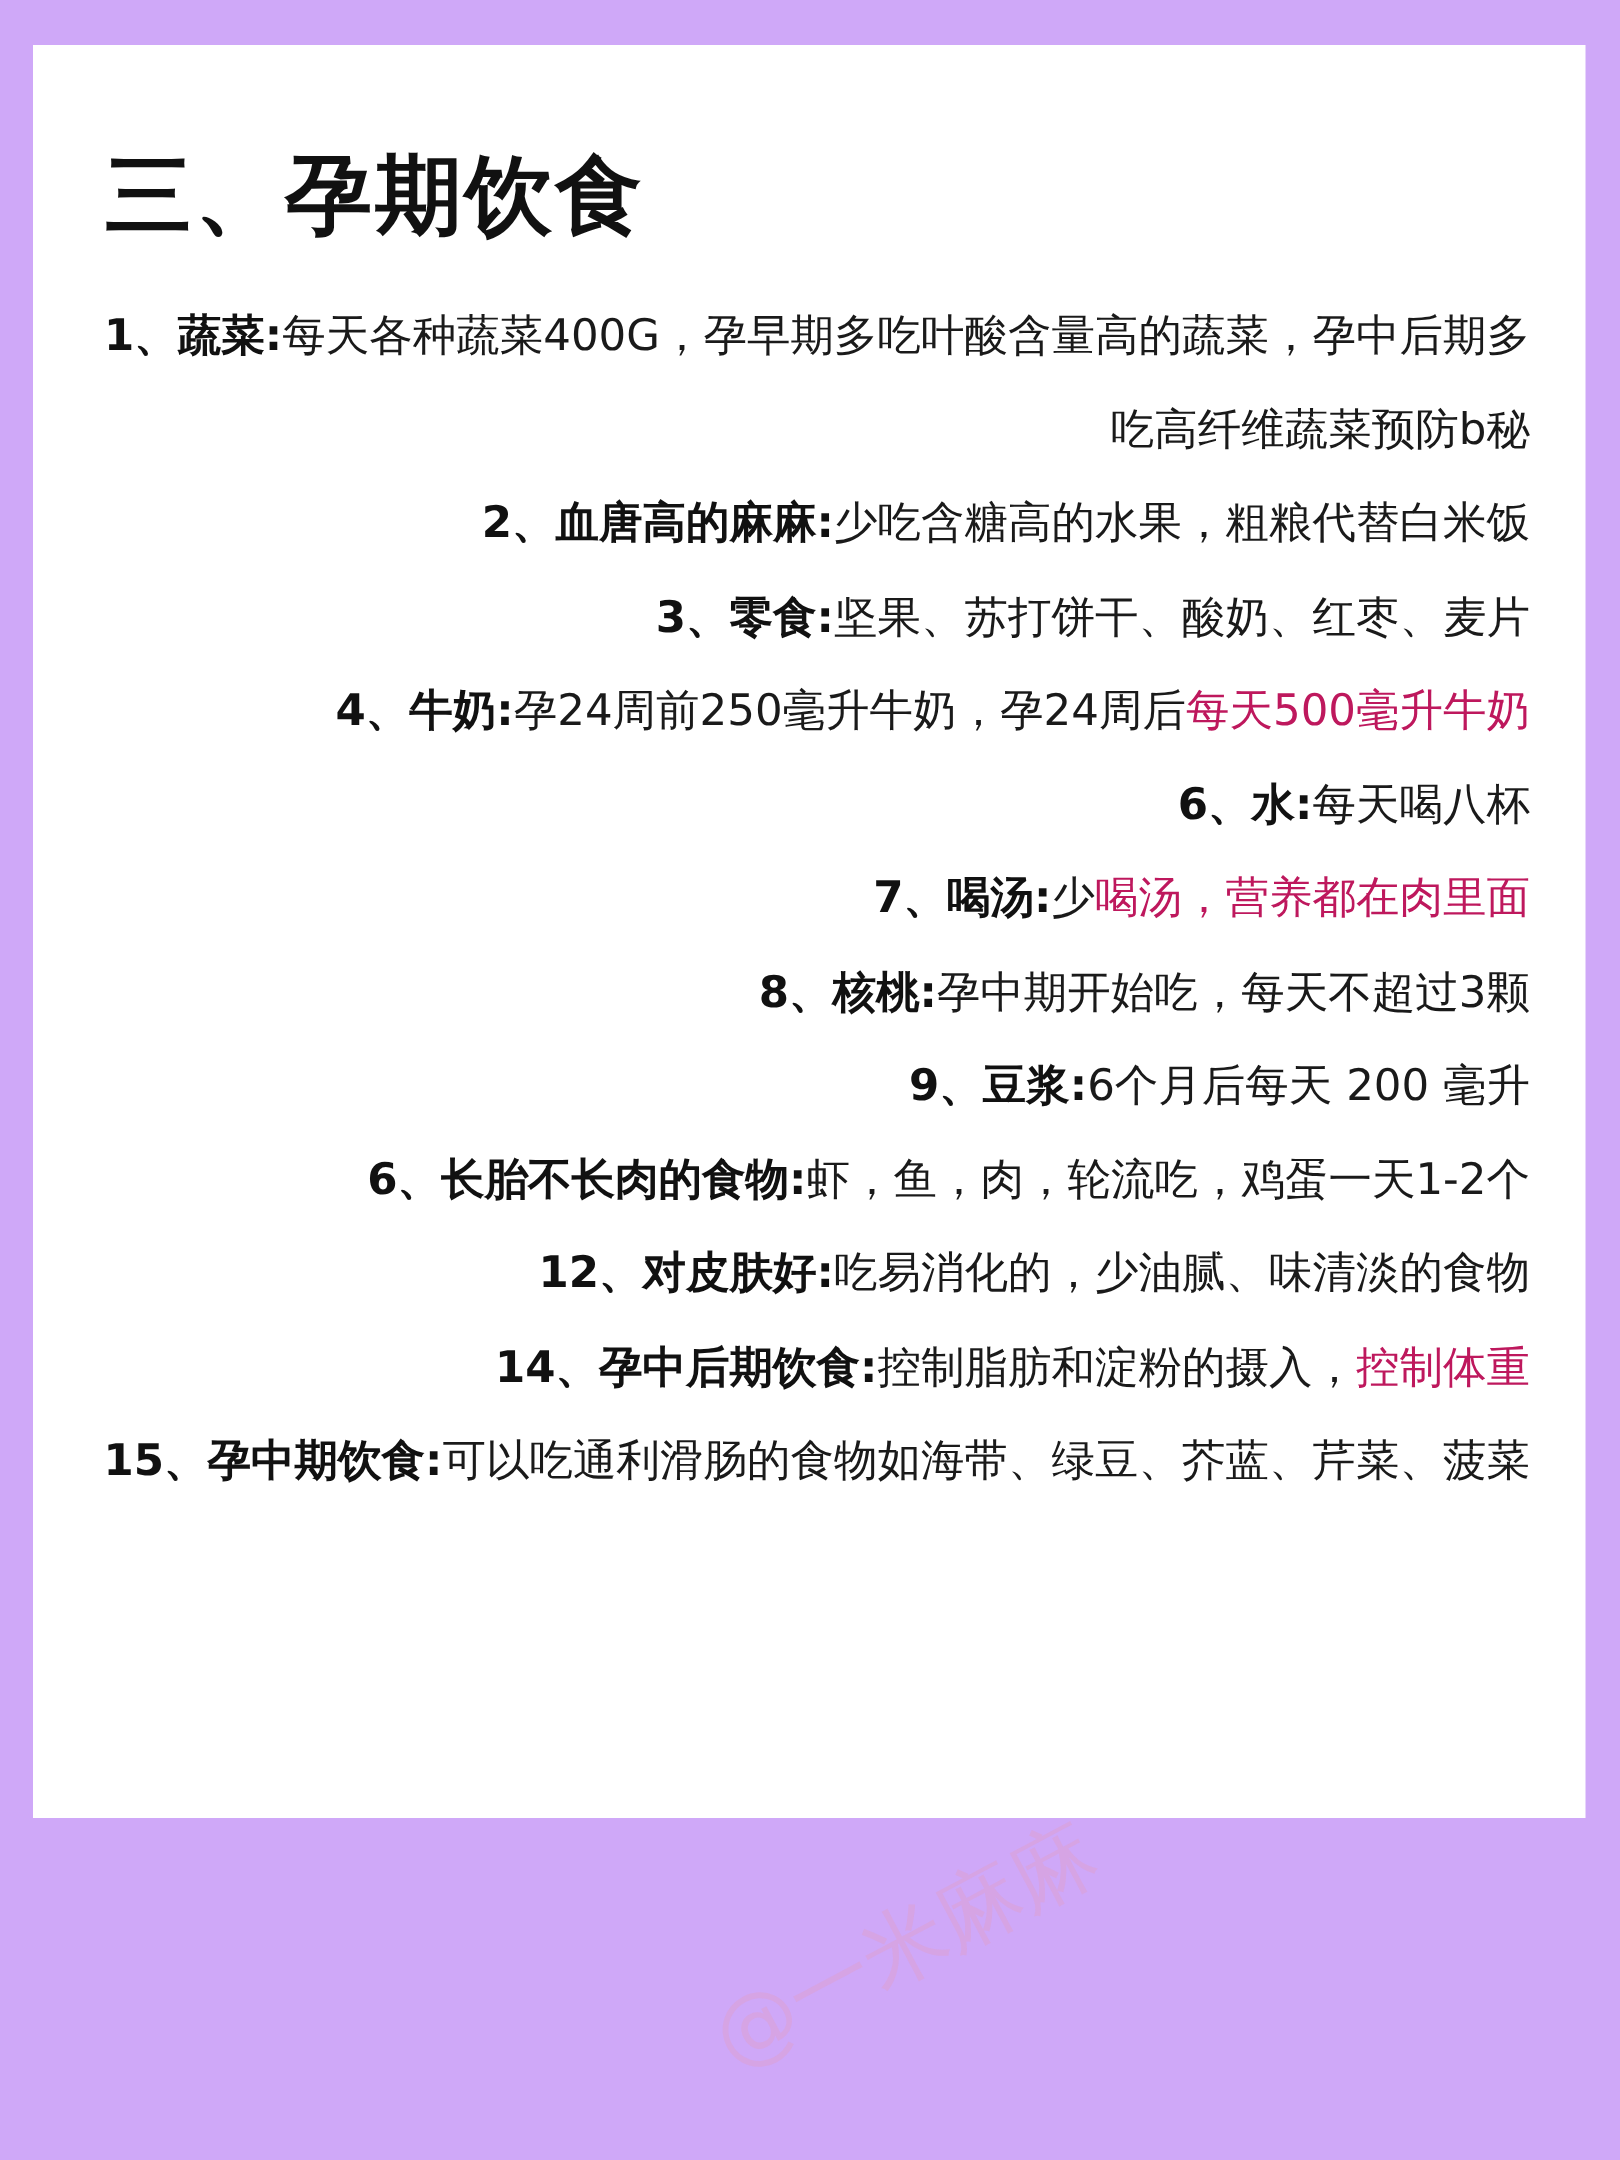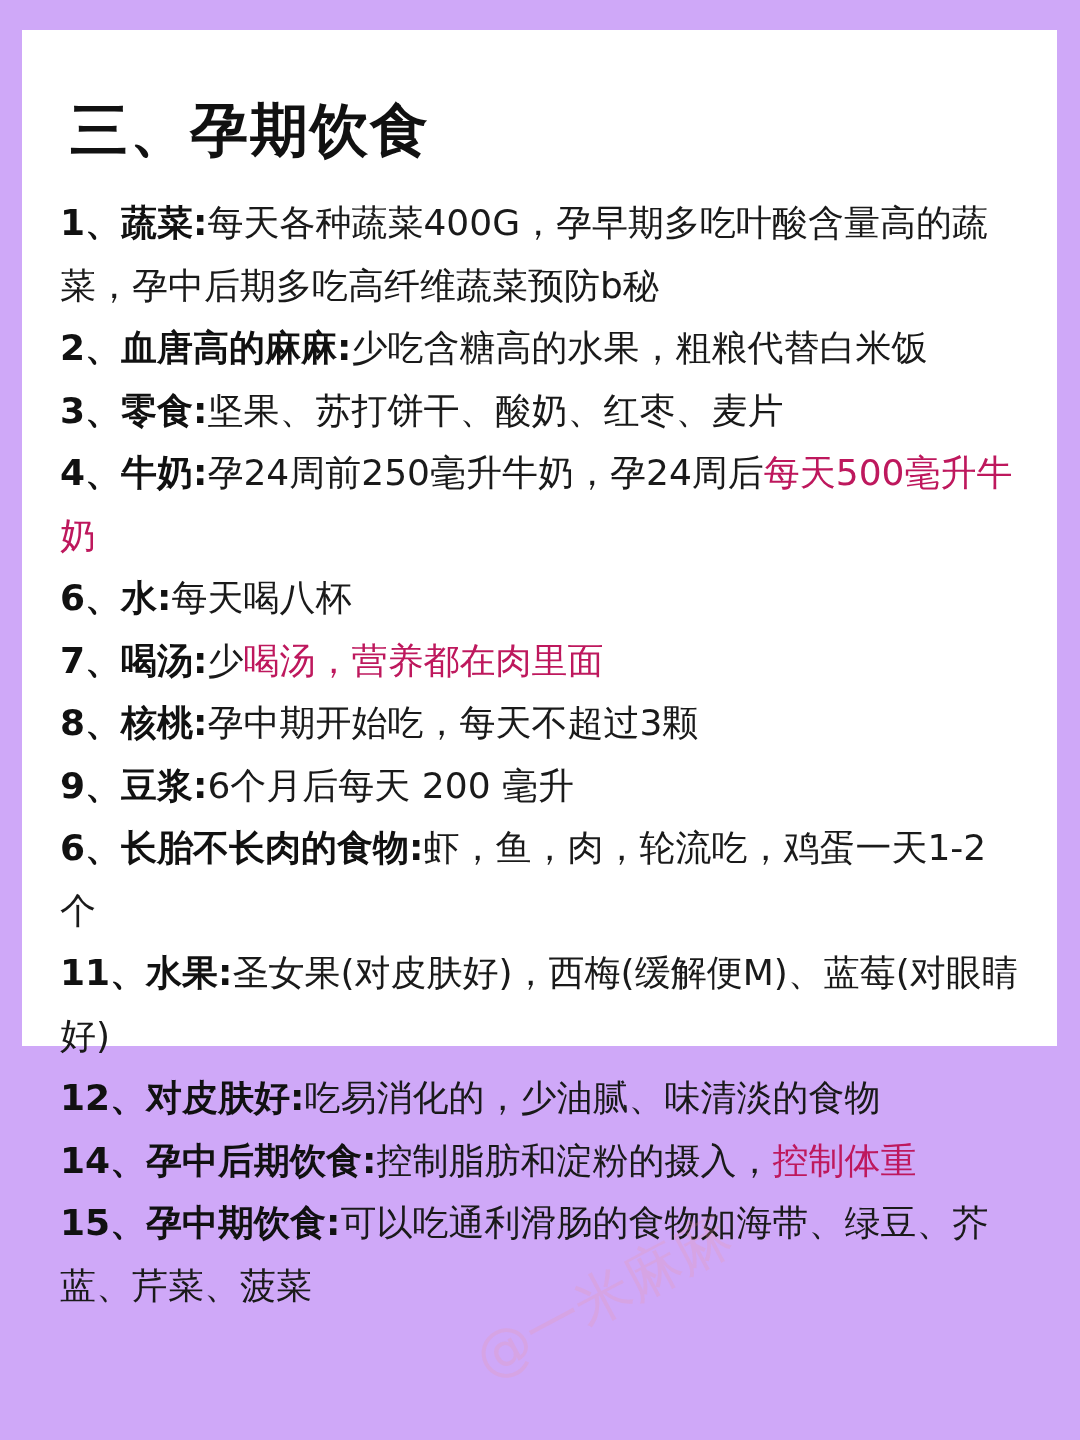--- a/index.html
+++ b/index.html
@@ -6,45 +6,46 @@
   body {
     width: 1080px; height: 1440px;
     background: #cfa8f8;
     position: relative;
     overflow: hidden;
     font-family: "DejaVu Sans", "Liberation Sans", sans-serif;
   }
   .card {
     position: absolute;
     left: 22px; top: 30px;
-    width: 1035px; height: 1016px;
+    width: 1035px; height: 1182px;
     background: #ffffff;
   }
   .title {
     position: absolute;
     left: 48px; top: 62px;
     font-size: 58px;
     font-weight: bold;
     color: #111111;
     letter-spacing: 2px;
     margin: 0;
   }
   .list {
     position: absolute;
     left: 38px; top: 162px;
     width: 960px;
     margin: 0; padding: 0;
     list-style: none;
   }
   .item {
-    font-size: 36px;
+    font-size: 29px;
     line-height: 62.5px;
     color: #1a1a1a;
     margin: 0;
     word-break: break-all;
+    text-align: right;
   }
   .item .num, .item .label { font-weight: bold; color: #111111; }
   .item .hl { color: #be185d; }
   .watermark {
     position: absolute;
     left: 440px; top: 1300px;
     font-size: 56px;
     color: rgba(240, 150, 160, 0.22);
     transform: rotate(-28deg);
     transform-origin: left top;
@@ -61,20 +62,19 @@
   <ul class="list">
     <li class="item"><span class="num">1、</span><span class="label">蔬菜:</span><span class="body">每天各种蔬菜400G，孕早期多吃叶酸含量高的蔬菜，孕中后期多吃高纤维蔬菜预防b秘</span><span class="hl"></span></li>
     <li class="item"><span class="num">2、</span><span class="label">血唐高的麻麻:</span><span class="body">少吃含糖高的水果，粗粮代替白米饭</span><span class="hl"></span></li>
     <li class="item"><span class="num">3、</span><span class="label">零食:</span><span class="body">坚果、苏打饼干、酸奶、红枣、麦片</span><span class="hl"></span></li>
     <li class="item"><span class="num">4、</span><span class="label">牛奶:</span><span class="body">孕24周前250毫升牛奶，孕24周后</span><span class="hl">每天500毫升牛奶</span></li>
     <li class="item"><span class="num">6、</span><span class="label">水:</span><span class="body">每天喝八杯</span><span class="hl"></span></li>
     <li class="item"><span class="num">7、</span><span class="label">喝汤:</span><span class="body">少</span><span class="hl">喝汤，营养都在肉里面</span></li>
     <li class="item"><span class="num">8、</span><span class="label">核桃:</span><span class="body">孕中期开始吃，每天不超过3颗</span><span class="hl"></span></li>
     <li class="item"><span class="num">9、</span><span class="label">豆浆:</span><span class="body">6个月后每天 200 毫升</span><span class="hl"></span></li>
     <li class="item"><span class="num">6、</span><span class="label">长胎不长肉的食物:</span><span class="body">虾，鱼，肉，轮流吃，鸡蛋一天1-2个</span><span class="hl"></span></li>
-    <li class="item"><span class="num">11、</span><span class="label">水果:</span><span class="body">圣女果(对皮肤好)，西梅(缓解便M)、蓝莓(对眼睛好)</span><span class="hl"></span></li>
     <li class="item"><span class="num">12、</span><span class="label">对皮肤好:</span><span class="body">吃易消化的，少油腻、味清淡的食物</span><span class="hl"></span></li>
     <li class="item"><span class="num">14、</span><span class="label">孕中后期饮食:</span><span class="body">控制脂肪和淀粉的摄入，</span><span class="hl">控制体重</span></li>
     <li class="item"><span class="num">15、</span><span class="label">孕中期饮食:</span><span class="body">可以吃通利滑肠的食物如海带、绿豆、芥蓝、芹菜、菠菜</span><span class="hl"></span></li>
   </ul>
 
   <div class="watermark">@一米麻麻</div>
 </div>
 
 </body></html>

